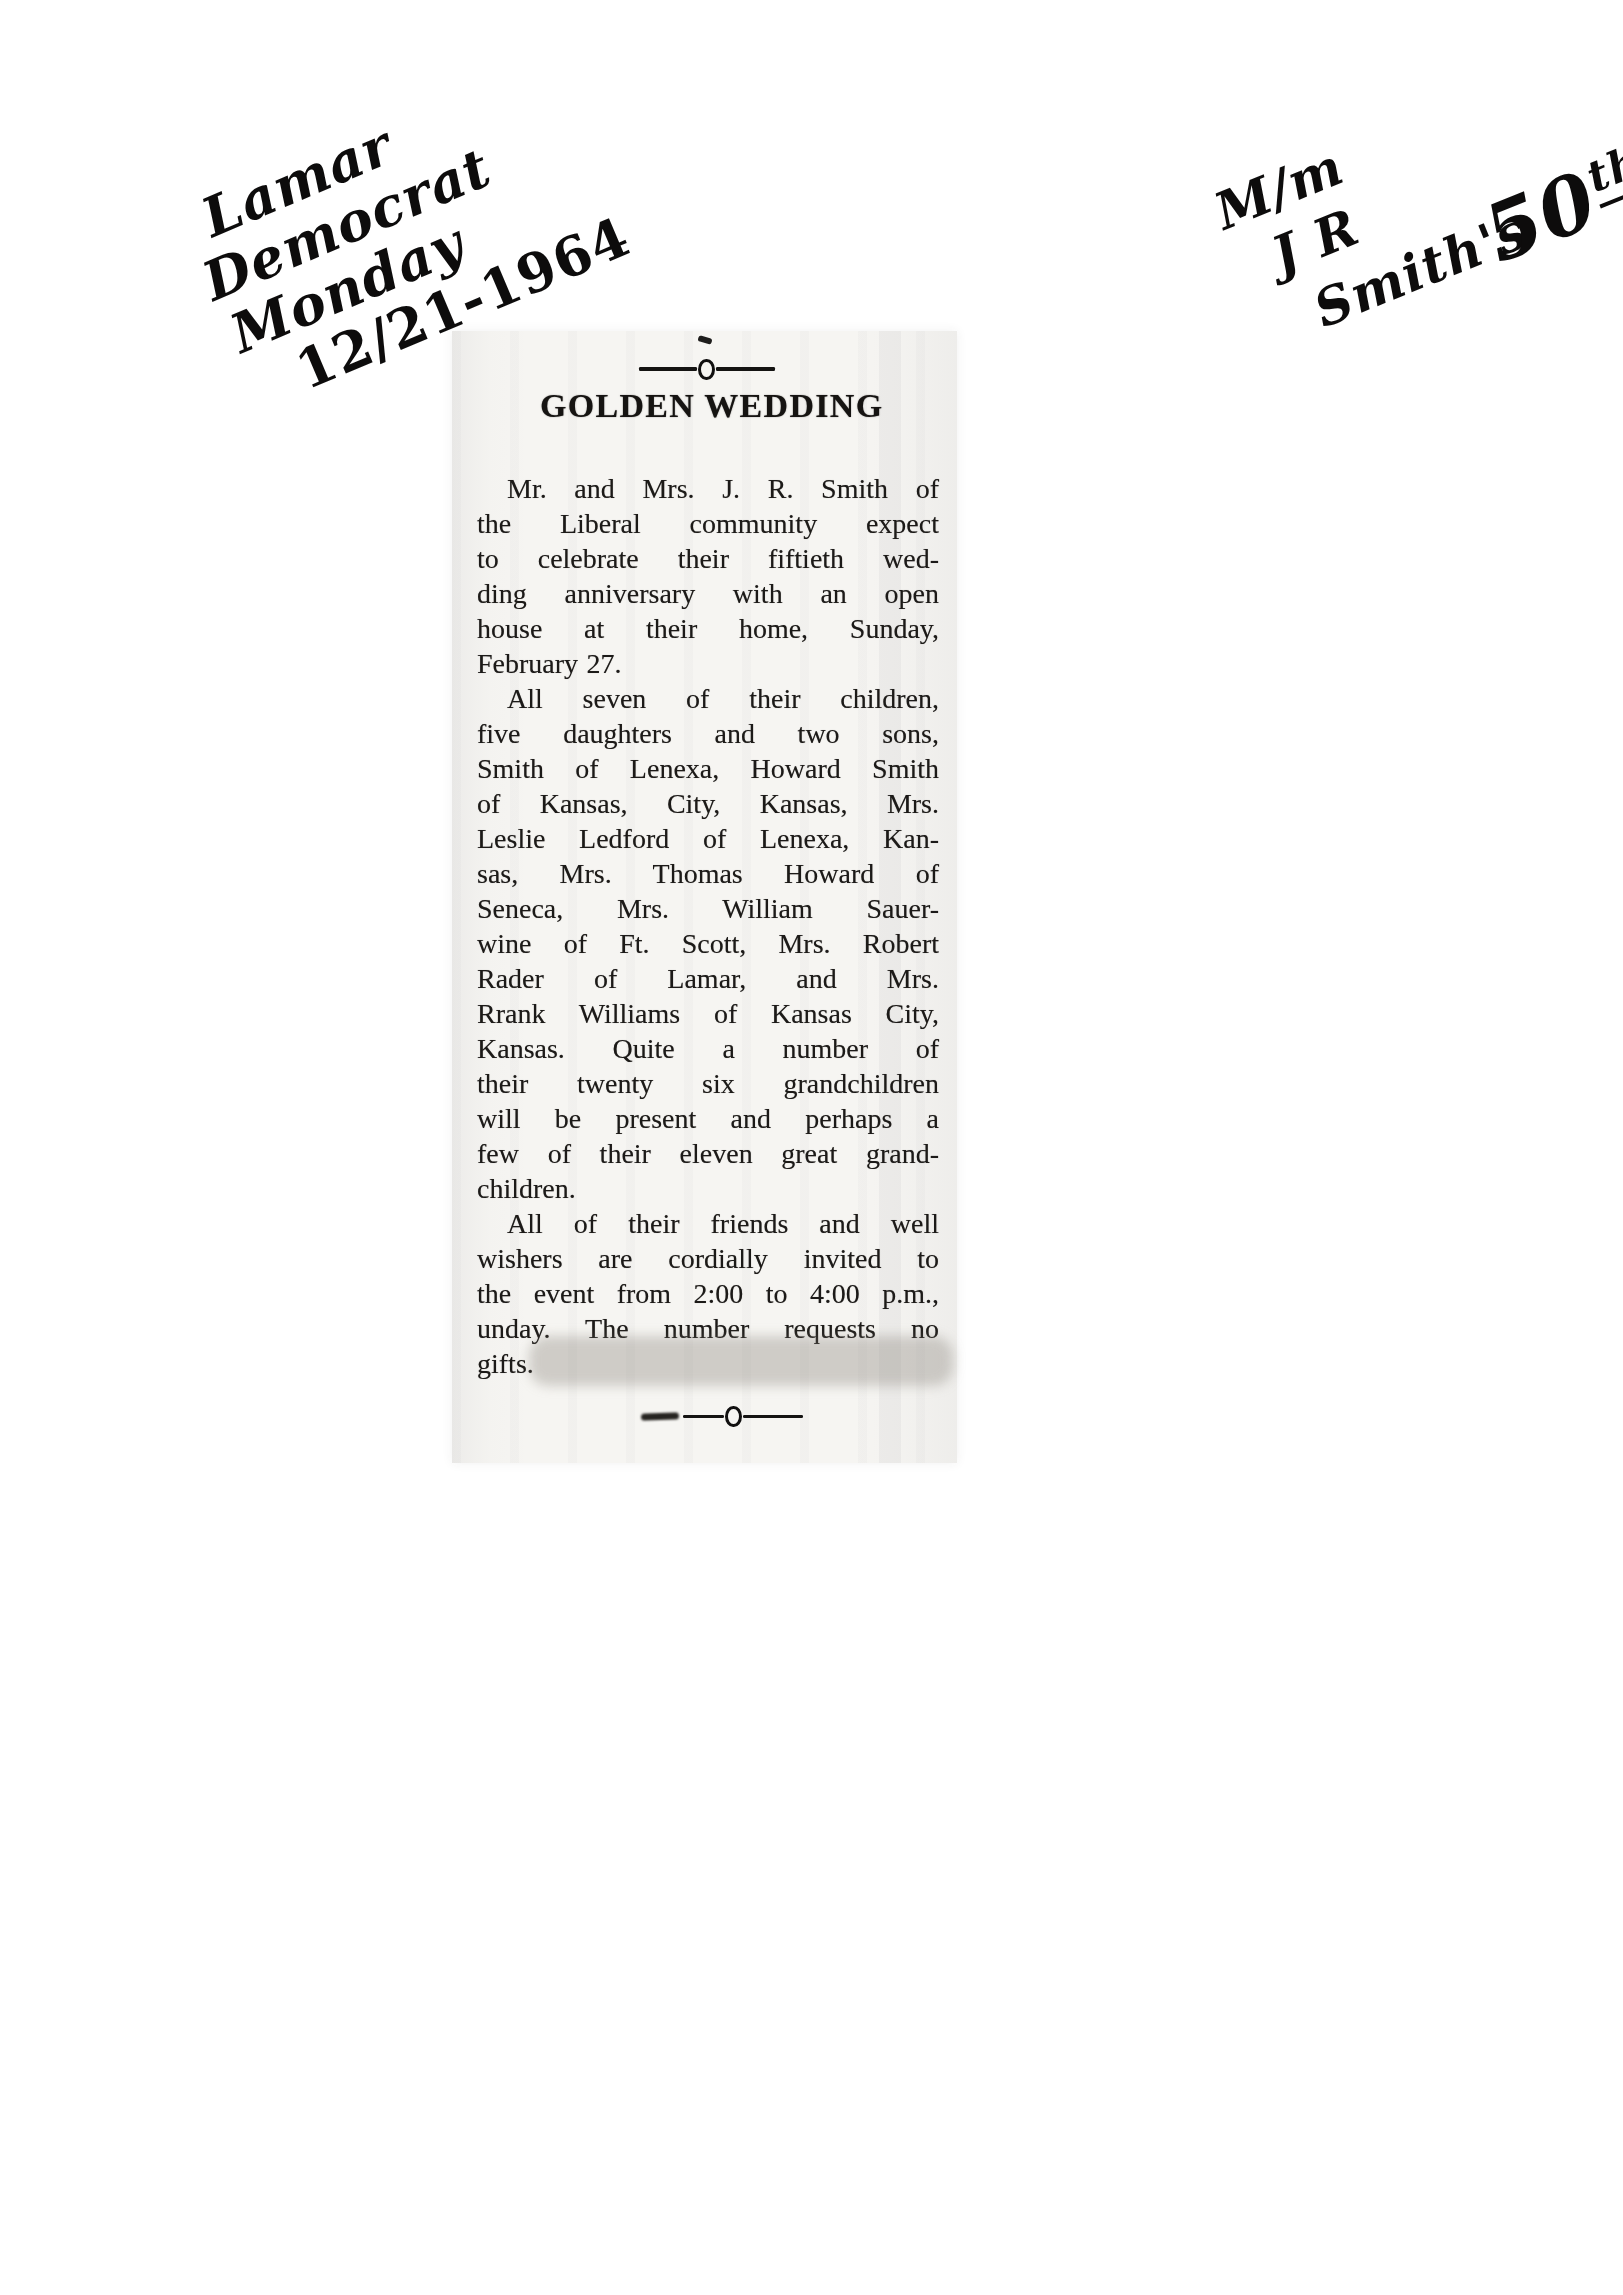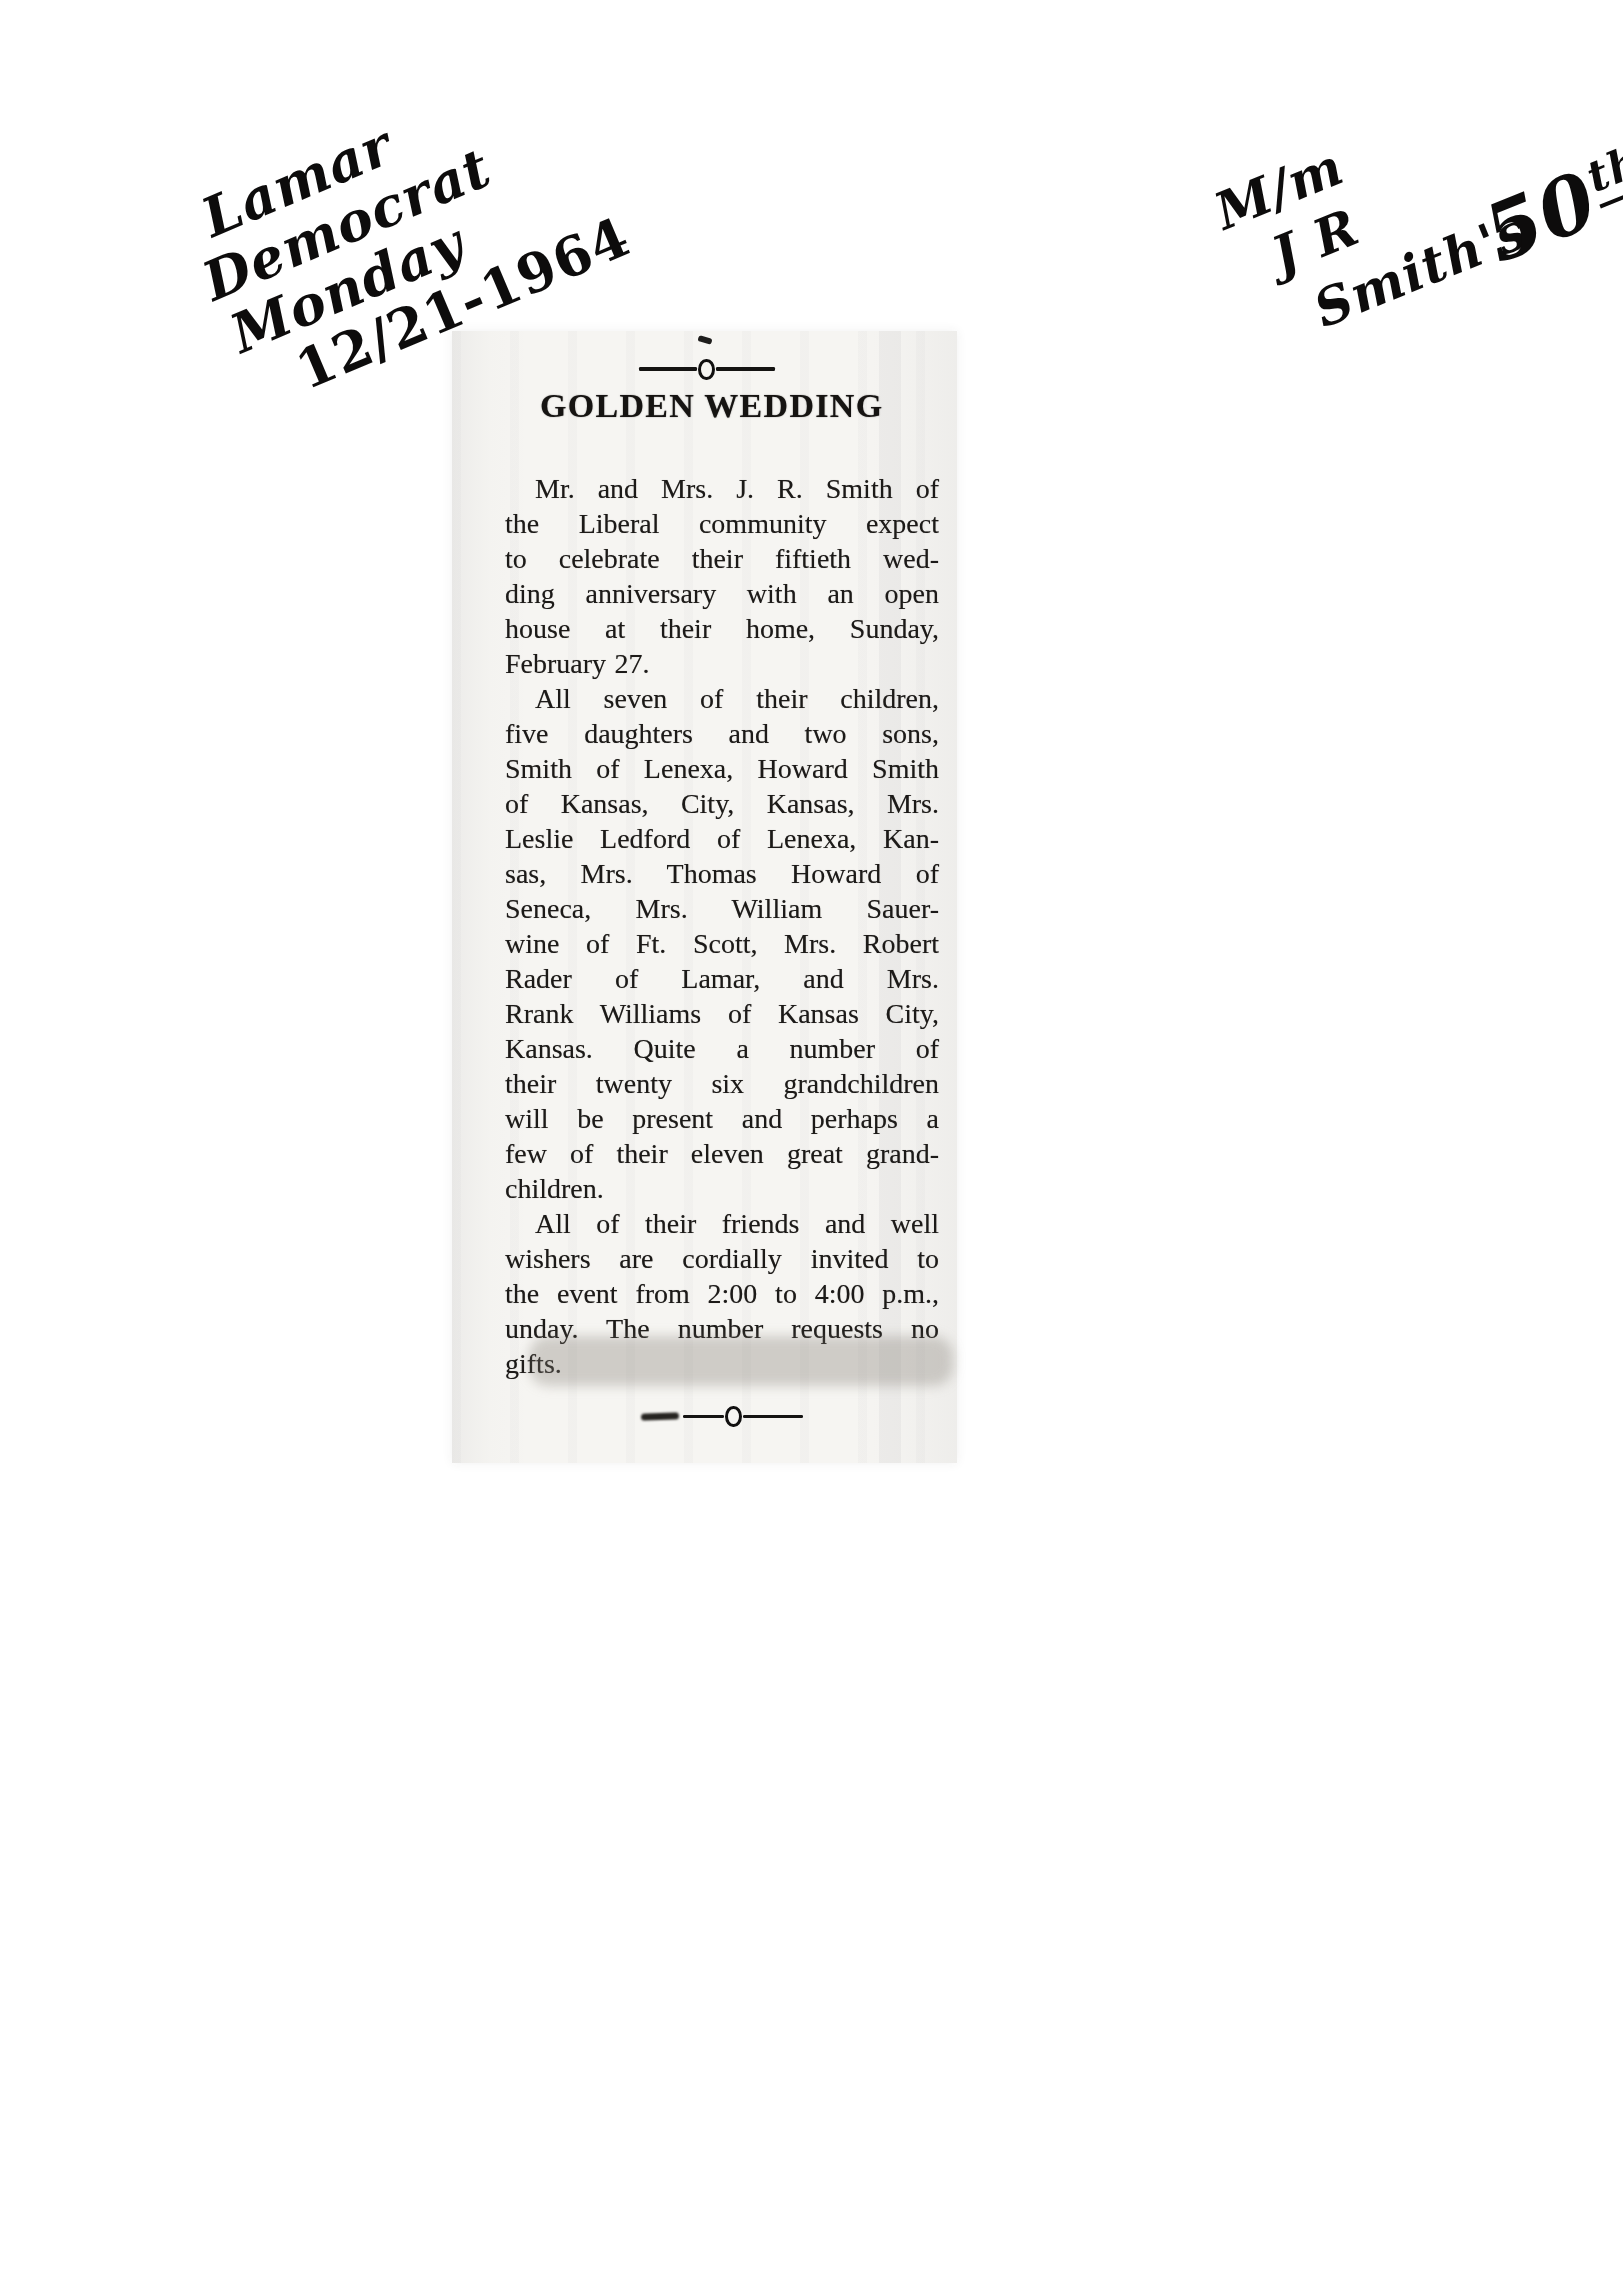--- a/index.html
+++ b/index.html
@@ -122,21 +122,20 @@
     width: 462px;
     font-size: 28px;
     text-shadow: 0 0 0.7px rgba(35,32,28,0.45);
     word-spacing: 1.3px;
   }
   .para { margin: 0; }
   .para .line {
     line-height: 35px;
     text-align: justify;
     text-align-last: justify;
-    margin-left: 28px;
   }
   .para .line.pend { text-align-last: left; }
   .para .line.pstart { text-indent: 30px; }
   .smudge-gifts {
     position: absolute;
     left: 77px; top: 1005px;
     width: 424px; height: 50px;
     background: rgba(128,122,113,0.33);
     filter: blur(5.9px);
     border-radius: 19.6px;

